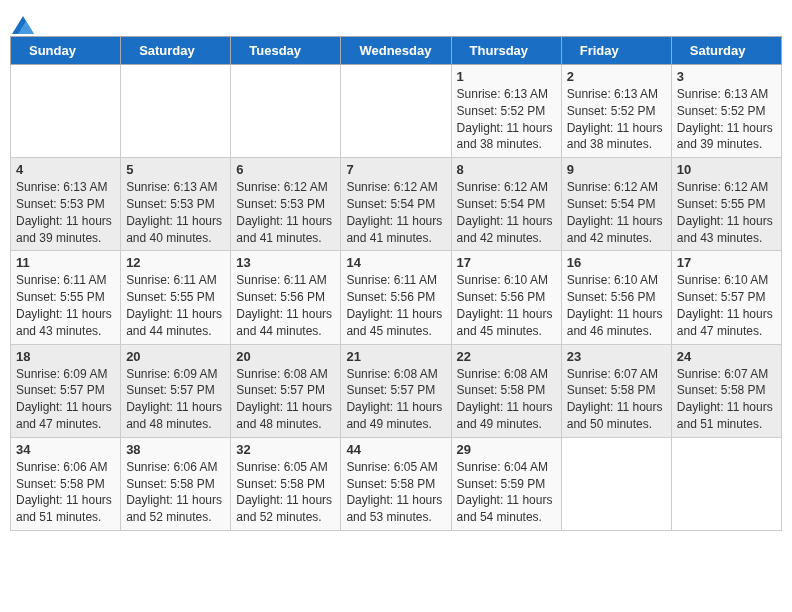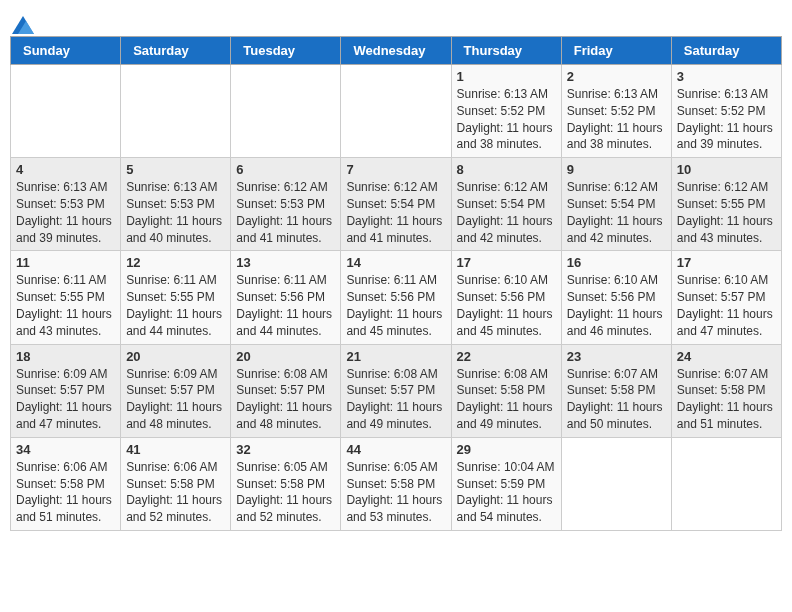--- a/index.html
+++ b/index.html
@@ -46,21 +46,21 @@
     }
     .calendar-table {
       width: 100%;
       border-collapse: collapse;
       table-layout: fixed;
     }
     .calendar-table th {
       background-color: #1a6fc4;
       color: #fff;
       text-align: left;
-      padding: 6px 12px;
+      padding: 6px 18px;
       font-size: 13px;
       border: 1px solid #aaa;
     }
     .calendar-table td {
       vertical-align: top;
       border: 1px solid #ccc;
       padding: 4px 5px;
       font-size: 10.5px;
       color: #333;
       background: #fff;
@@ -201,29 +201,29 @@
 Sunset: 5:58 PM
 Daylight: 11 hours and 50 minutes.</span></td>
         <td><span class="day-num">24</span><span class="day-info" style="white-space: pre-line;">Sunrise: 6:07 AM
 Sunset: 5:58 PM
 Daylight: 11 hours and 51 minutes.</span></td>
       </tr>
       <tr>
         <td><span class="day-num">34</span><span class="day-info" style="white-space: pre-line;">Sunrise: 6:06 AM
 Sunset: 5:58 PM
 Daylight: 11 hours and 51 minutes.</span></td>
-        <td><span class="day-num">41</span><span class="day-info" style="white-space: pre-line;">Sunrise: 6:06 AM
+        <td><span class="day-num">38</span><span class="day-info" style="white-space: pre-line;">Sunrise: 6:06 AM
 Sunset: 5:58 PM
 Daylight: 11 hours and 52 minutes.</span></td>
         <td><span class="day-num">32</span><span class="day-info" style="white-space: pre-line;">Sunrise: 6:05 AM
 Sunset: 5:58 PM
 Daylight: 11 hours and 52 minutes.</span></td>
         <td><span class="day-num">44</span><span class="day-info" style="white-space: pre-line;">Sunrise: 6:05 AM
 Sunset: 5:58 PM
 Daylight: 11 hours and 53 minutes.</span></td>
-        <td><span class="day-num">29</span><span class="day-info" style="white-space: pre-line;">Sunrise: 10:04 AM
+        <td><span class="day-num">29</span><span class="day-info" style="white-space: pre-line;">Sunrise: 6:04 AM
 Sunset: 5:59 PM
 Daylight: 11 hours and 54 minutes.</span></td>
         <td class="empty-cell"></td>
         <td class="empty-cell"></td>
       </tr>
     </tbody>
 </table>
 
 </body></html>

